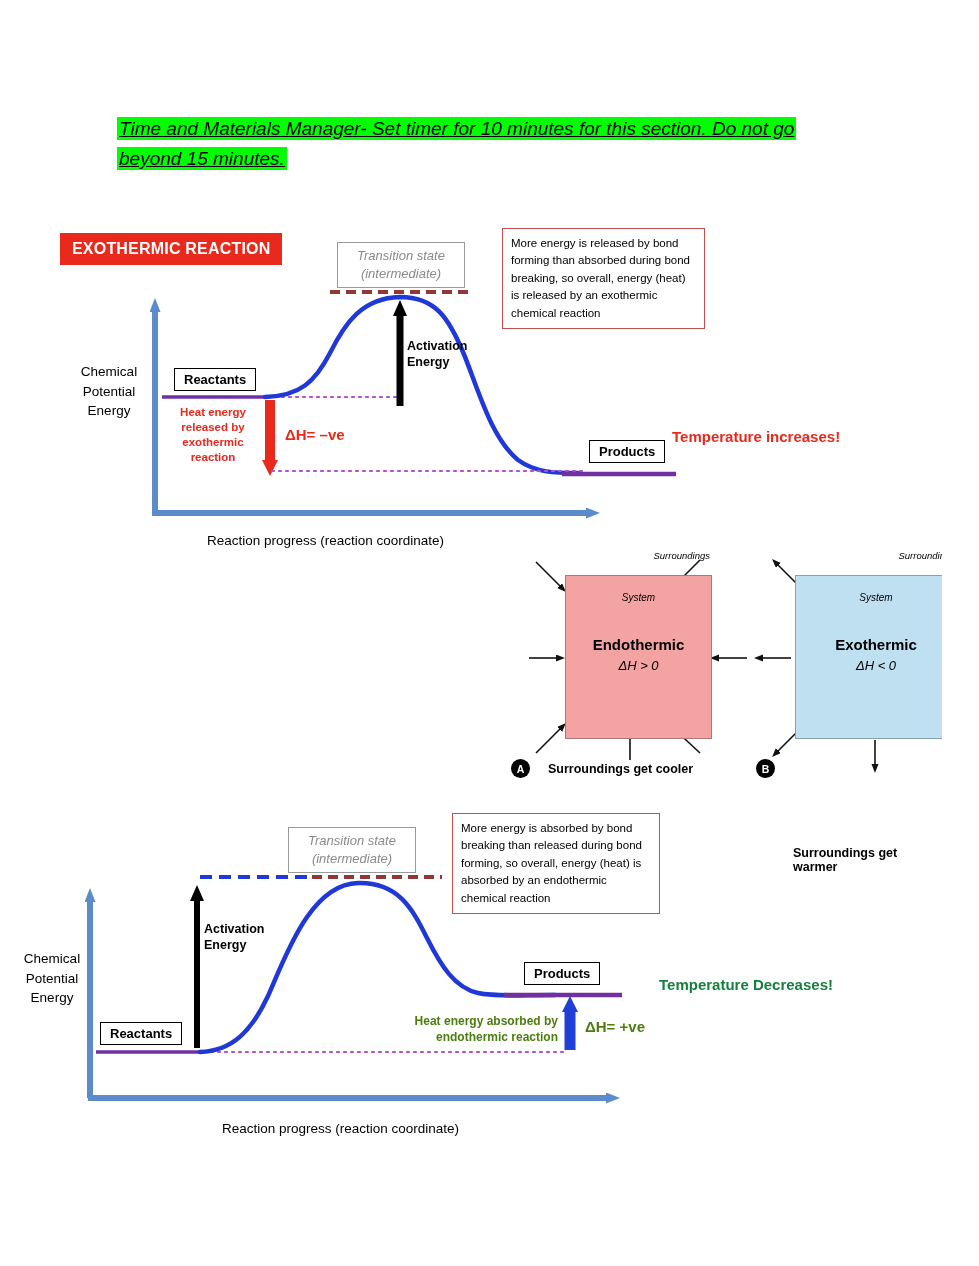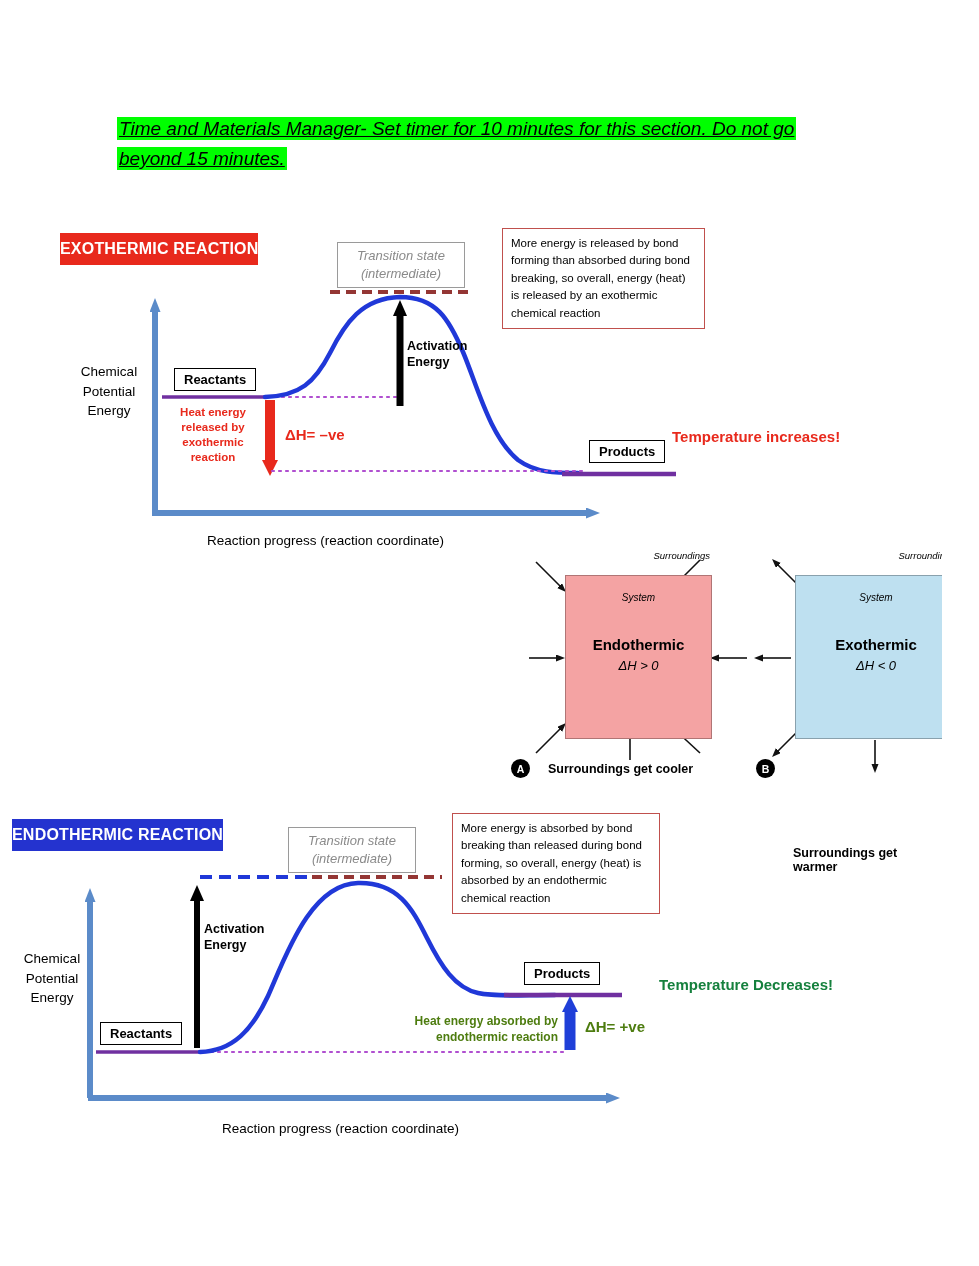--- a/index.html
+++ b/index.html
@@ -5,21 +5,21 @@
   html,body{margin:0;padding:0;background:#fff;}
   .page{position:relative;width:942px;height:1266px;background:#fff;overflow:hidden;
         font-family:"Liberation Sans",sans-serif;color:#000;}
   .abs{position:absolute;}
   .gfx{position:absolute;left:0;top:0;pointer-events:none;}
 
   .note-wrap{left:117px;top:114px;width:700px;font-size:19px;line-height:30px;}
   .note-text{font-style:italic;text-decoration:underline;background:#00ff00;padding:1px 2px;
              -webkit-box-decoration-break:clone;box-decoration-break:clone;}
 
-  .banner{color:#fff;font-weight:bold;font-size:16px;padding:7px 0;letter-spacing:.2px;}
+  .banner{color:#fff;font-weight:bold;font-size:16px;padding:7px 12px;letter-spacing:.2px;}
   .banner.red{background:#e8291c;}
   .banner.blue{background:#2433cf;}
 
   .axis-label{font-size:13.5px;line-height:1.45;text-align:center;}
   .x-label{font-size:13.5px;text-align:right;}
 
   .node-box{border:1px solid #000;background:#fff;font-weight:bold;font-size:13px;padding:3px 9px;}
   .transition-box{border:1px solid #9a9a9a;background:#fff;color:#8a8a8a;font-style:italic;
                   font-size:13px;line-height:1.4;text-align:center;padding:4px 6px;}
   .explain-box{border:1px solid #c0504d;background:#fff;font-size:11.5px;line-height:1.52;padding:6px 8px;}
@@ -135,21 +135,20 @@
 
   <div class="abs sys-surroundings" style="left:795px;top:550px;width:160px;">Surroundings</div>
   <div class="abs system-box" style="left:795px;top:575px;width:160px;height:162px;background:#bee0f0;">
     <div class="sys-system">System</div>
     <div class="sys-title">Exothermic</div>
     <div class="sys-delta">ΔH &lt; 0</div>
   </div>
   <div class="abs marker-circle" style="left:756px;top:759px;">B</div>
   <div class="abs sys-caption" style="left:793px;top:802px;margin-top:44px;">Surroundings get warmer</div>
 
-  <div class="abs banner blue" style="left:12px;top:819px;">ENDOTHERMIC REACTION</div>
   <div class="abs explain-box" style="left:452px;top:813px;width:190px;">More energy is absorbed by bond breaking than released during bond forming, so overall, energy (heat) is absorbed by an endothermic chemical reaction</div>
   <div class="abs transition-box" style="left:288px;top:827px;width:114px;">Transition state (intermediate)</div>
   <div class="abs axis-label" style="left:16px;top:949px;width:72px;">Chemical Potential Energy</div>
   <div class="abs bold-small" style="left:204px;top:921px;width:72px;">Activation Energy</div>
   <div class="abs node-box" style="left:100px;top:1022px;">Reactants</div>
   <div class="abs node-box" style="left:524px;top:962px;">Products</div>
   <div class="abs heat-label-right blue-text" style="left:400px;top:1013px;width:158px;">Heat energy absorbed by endothermic reaction</div>
   <div class="abs delta-label blue-text" style="left:585px;top:1018px;">ΔH= +ve</div>
   <div class="abs temp-note blue-text" style="left:659px;top:976px;color:#15803d;">Temperature Decreases!</div>
   <div class="abs x-label" style="left:222px;top:1121px;">Reaction progress (reaction coordinate)</div>

